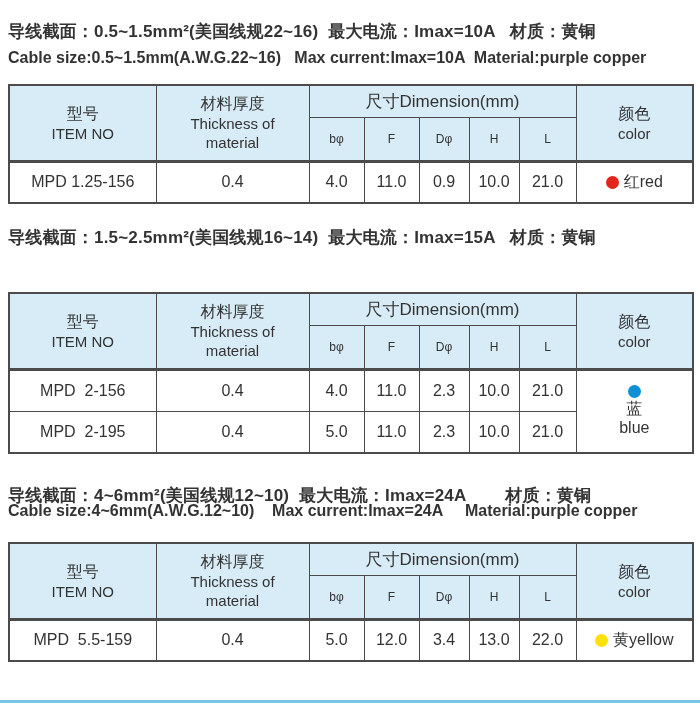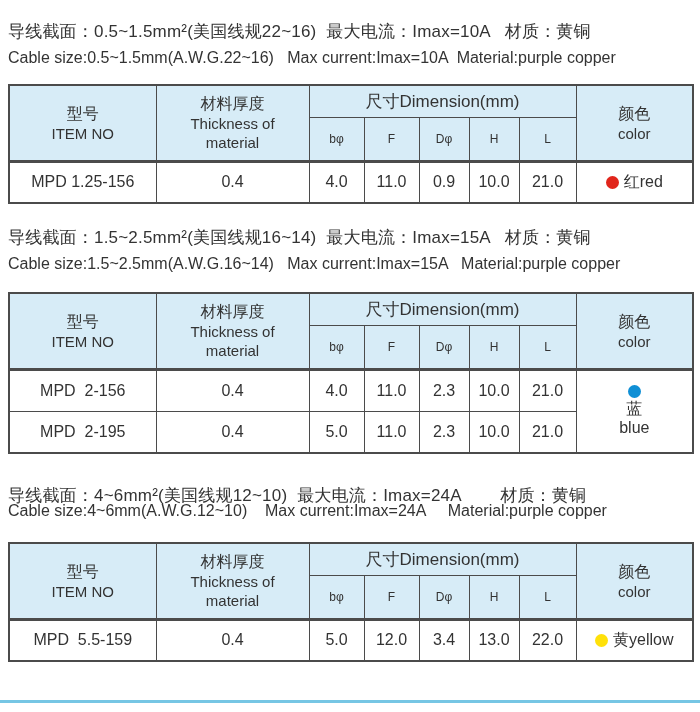--- a/index.html
+++ b/index.html
@@ -14,20 +14,21 @@
     background: var(--page_bg, #ffffff);
     font-family: "Liberation Sans", sans-serif;
     color: var(--text, #333333);
     overflow: hidden;
   }
   .sec-line {
     position: absolute;
     left: 8px;
     white-space: pre;
     line-height: 22px;
+    font-weight: bold;
   }
   .sec-line.zh { font-size: 17px; letter-spacing: 0.2px; }
   .sec-line.en { font-size: 16px; }
 
   table.spec {
     position: absolute;
     left: 8px;
     width: 684px;
     border-collapse: collapse;
     table-layout: fixed;
@@ -138,21 +139,20 @@
         <td class="cell">10.0</td>
         <td class="cell">21.0</td>
         <td class="color-cell">
           <span class="dot dot-red"></span><span>红red</span>
         </td>
       </tr>
     </tbody>
   </table>
 
   <div id="sec2-zh" class="sec-line zh">导线截面：1.5~2.5mm²(美国线规16~14)  最大电流：Imax=15A   材质：黄铜</div>
-  <div id="sec2-en" class="sec-line en">Cable size:1.5~2.5mm(A.W.G.16~14)   Max current:Imax=15A   Material:purple copper</div>
 
   <table id="table2" class="spec">
     <colgroup>
       <col style="width:147px">
         <col style="width:153px">
       <col style="width:55px">
         <col style="width:55px">
         <col style="width:50px">
         <col style="width:50px">
         <col style="width:57px">

